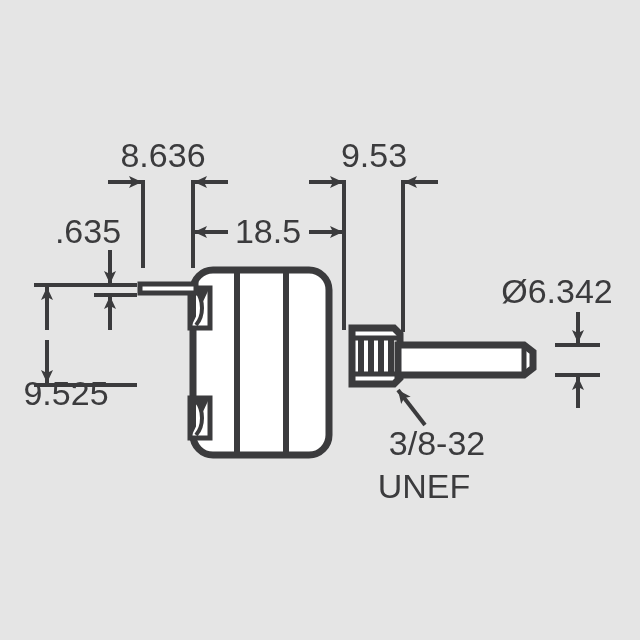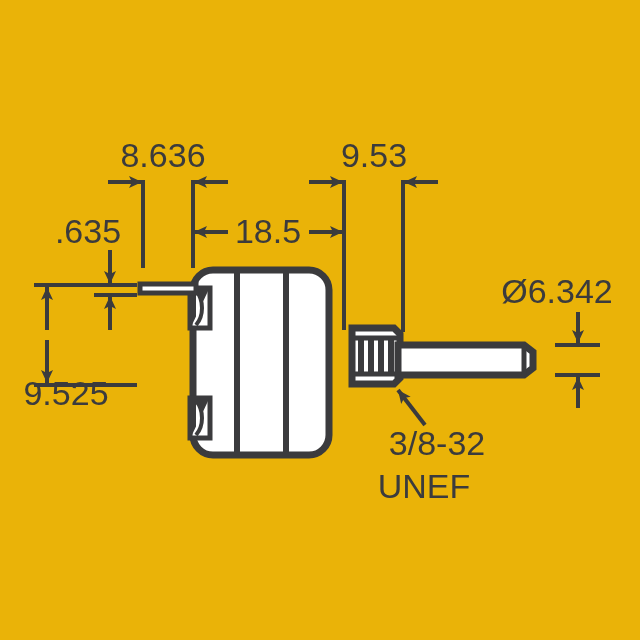--- a/index.html
+++ b/index.html
@@ -4,21 +4,21 @@
 <style>
   html, body {
     margin: 0;
     padding: 0;
     background: #ffffff;
   }
   #stage {
     position: relative;
     width: 640px;
     height: 640px;
-    background: #eab308;
+    background: #e5e5e5;
     overflow: hidden;
     font-family: "Liberation Sans", sans-serif;
   }
   #drawing {
     position: absolute;
     left: 0;
     top: 0;
     width: 640px;
     height: 640px;
   }

